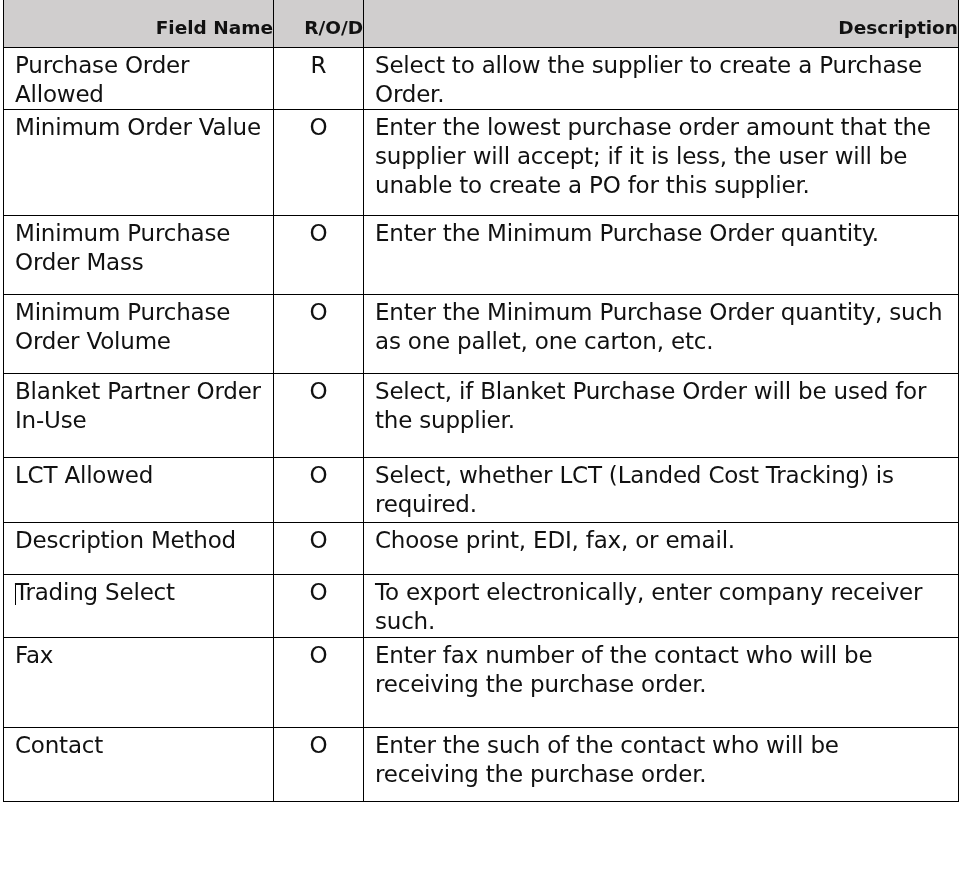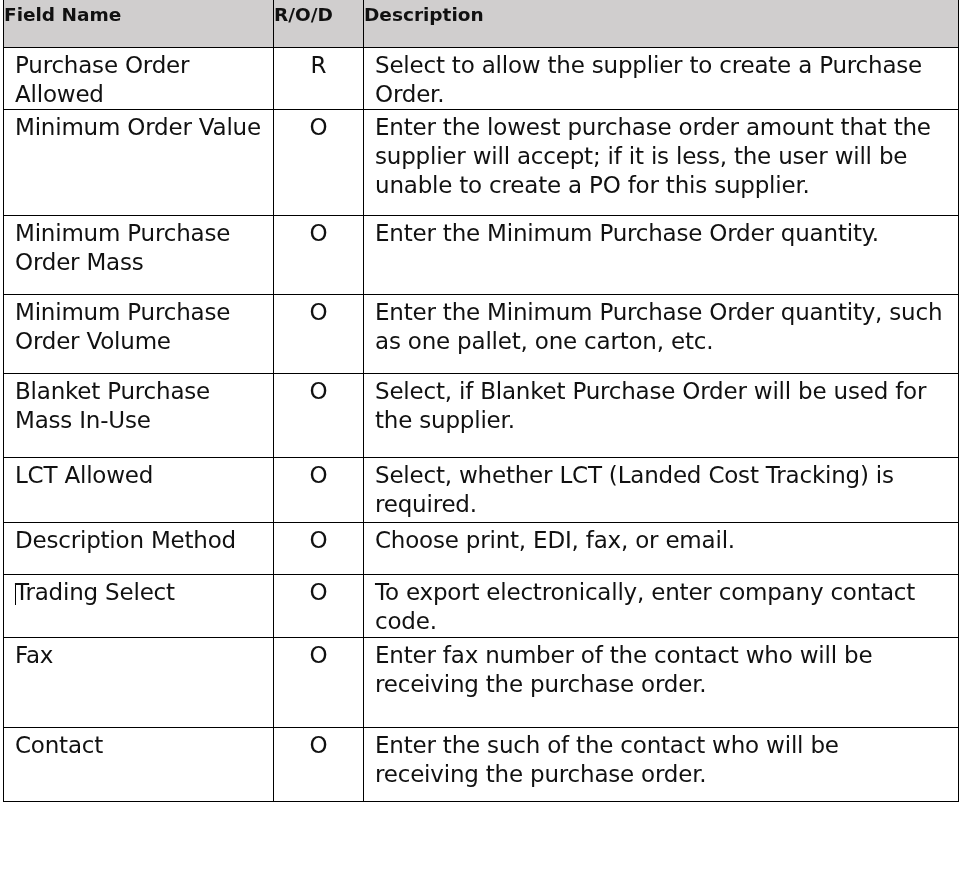--- a/index.html
+++ b/index.html
@@ -24,24 +24,24 @@
     }
     .doc-table th, .doc-table td {
       border: 1.5px solid #000000;
       vertical-align: top;
       padding: 0;
     }
     .doc-table th {
       background: #d0cece;
       font-weight: bold;
       font-size: 18.5px;
-      text-align: left;
+      text-align: right;
       height: 47px;
       vertical-align: top;
-      padding-top: 4px;
+      padding-top: 17px;
       box-sizing: border-box;
       border-top: none;
     }
     .doc-table td {
       font-size: 23px;
       line-height: 29px;
       padding: 3px 10px 0 11px;
       box-sizing: border-box;
       letter-spacing: -0.2px;
     }
@@ -93,38 +93,38 @@
       <td>Minimum Purchase Order Mass</td>
       <td class="rod">O</td>
       <td>Enter the Minimum Purchase Order quantity.</td>
     </tr>
     <tr style="height:79px">
       <td>Minimum Purchase Order Volume</td>
       <td class="rod">O</td>
       <td>Enter the Minimum Purchase Order quantity, such as one pallet, one carton, etc.</td>
     </tr>
     <tr style="height:84px">
-      <td>Blanket Purchase Mass In-Use</td>
+      <td>Blanket Partner Order In-Use</td>
       <td class="rod">O</td>
       <td>Select, if Blanket Purchase Order will be used for the supplier.</td>
     </tr>
     <tr style="height:65px">
       <td>LCT Allowed</td>
       <td class="rod">O</td>
       <td>Select, whether LCT (Landed Cost Tracking) is required.</td>
     </tr>
     <tr style="height:52px">
       <td>Description Method</td>
       <td class="rod">O</td>
       <td>Choose print, EDI, fax, or email.</td>
     </tr>
     <tr style="height:63px">
       <td><span class="cursor-mark"></span><span>Trading Select</span></td>
       <td class="rod">O</td>
-      <td>To export electronically, enter company contact code.</td>
+      <td>To export electronically, enter company receiver such.</td>
     </tr>
     <tr style="height:90px">
       <td>Fax</td>
       <td class="rod">O</td>
       <td>Enter fax number of the contact who will be receiving the purchase order.</td>
     </tr>
     <tr style="height:74px">
       <td>Contact</td>
       <td class="rod">O</td>
       <td>Enter the such of the contact who will be receiving the purchase order.</td>

